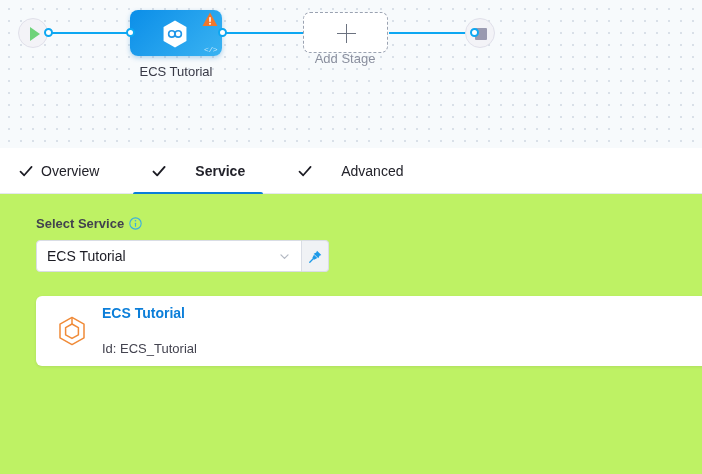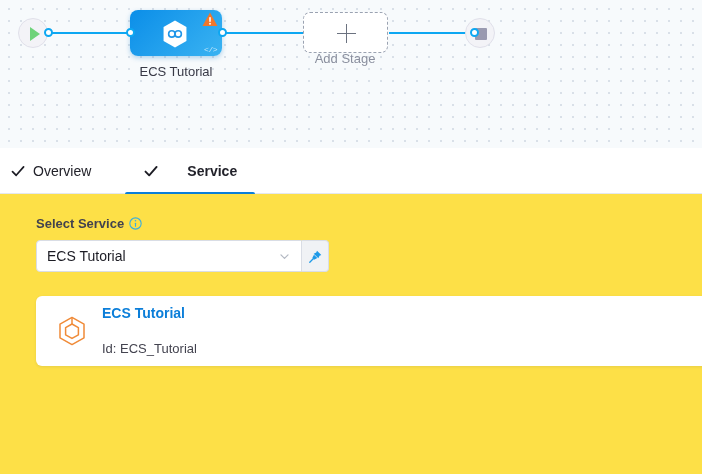--- a/index.html
+++ b/index.html
@@ -132,21 +132,21 @@
   .plus-v { left: 41.7px; top: 11px; width: 1.6px; height: 19px; }
 
   
   .tabbar {
     position: relative;
     display: flex;
     align-items: center;
     height: 46px;
     background: #ffffff;
     border-bottom: 1px solid #e4e8ee;
-    padding-left: 10px;
+    padding-left: 18px;
     box-sizing: border-box;
   }
   .tab {
     display: flex;
     align-items: center;
     gap: 7px;
     height: 46px;
     box-sizing: border-box;
     font-size: 14px;
     color: #22222a;
@@ -164,21 +164,21 @@
     height: 3px;
     background: #0b7ed9;
     border-radius: 2px 2px 0 0;
   }
   .tab-ico { width: 16px; height: 16px; display: block; }
 
   
   .panel {
     position: relative;
     height: 280px;
-    background: #fde047;
+    background: #bef264;
     padding: 22px 0 0 36px;
     box-sizing: border-box;
   }
   .field-label {
     display: flex;
     align-items: center;
     gap: 5px;
     font-size: 13px;
     font-weight: bold;
     color: #42424e;
@@ -314,20 +314,26 @@
 
   <div class="tab active">
     <svg class="tab-ico" viewBox="0 0 16 16">
       <path d="M2.5 8.6 L6.2 12.3 L13.6 3.9" fill="none" stroke="#1c1c24" stroke-width="1.9" stroke-linecap="round" stroke-linejoin="round"></path>
     </svg>
     <span>Service</span>
   </div>
 
 
 
+  <div class="tab">
+    <svg class="tab-ico" viewBox="0 0 16 16">
+      <path d="M2.5 8.6 L6.2 12.3 L13.6 3.9" fill="none" stroke="#1c1c24" stroke-width="1.7" stroke-linecap="round" stroke-linejoin="round"></path>
+    </svg>
+    <span>Advanced</span>
+  </div>
 </div>
 
 <div class="panel">
 
   <div class="field-label">
     <span>Select Service</span>
     <svg class="info-ico" viewBox="0 0 14 14">
       <circle cx="7" cy="7" r="6.1" fill="none" stroke="#3aaee0" stroke-width="1.2"></circle>
       <rect x="6.4" y="6.1" width="1.2" height="4.4" rx="0.6" fill="#3aaee0"></rect>
       <circle cx="7" cy="4.0" r="0.85" fill="#3aaee0"></circle>

